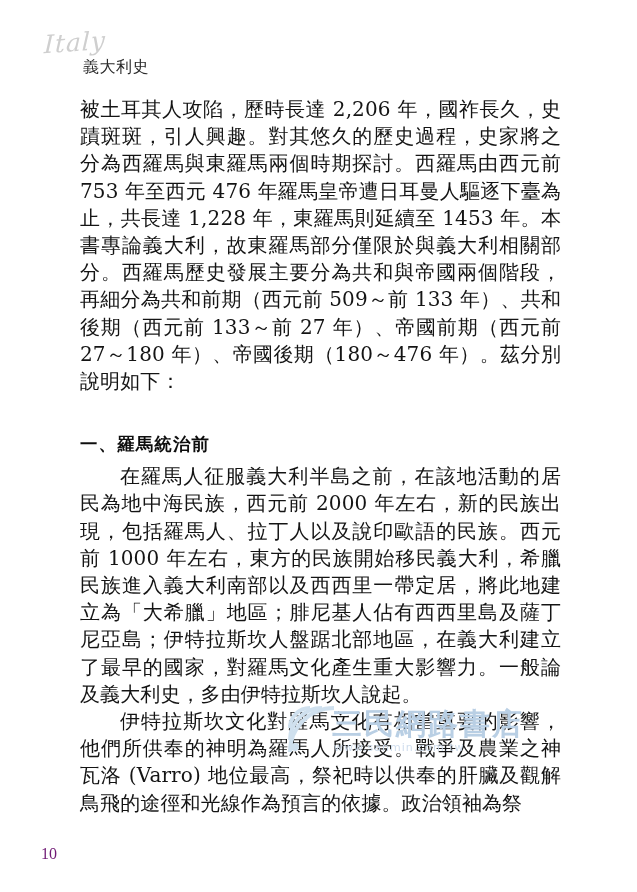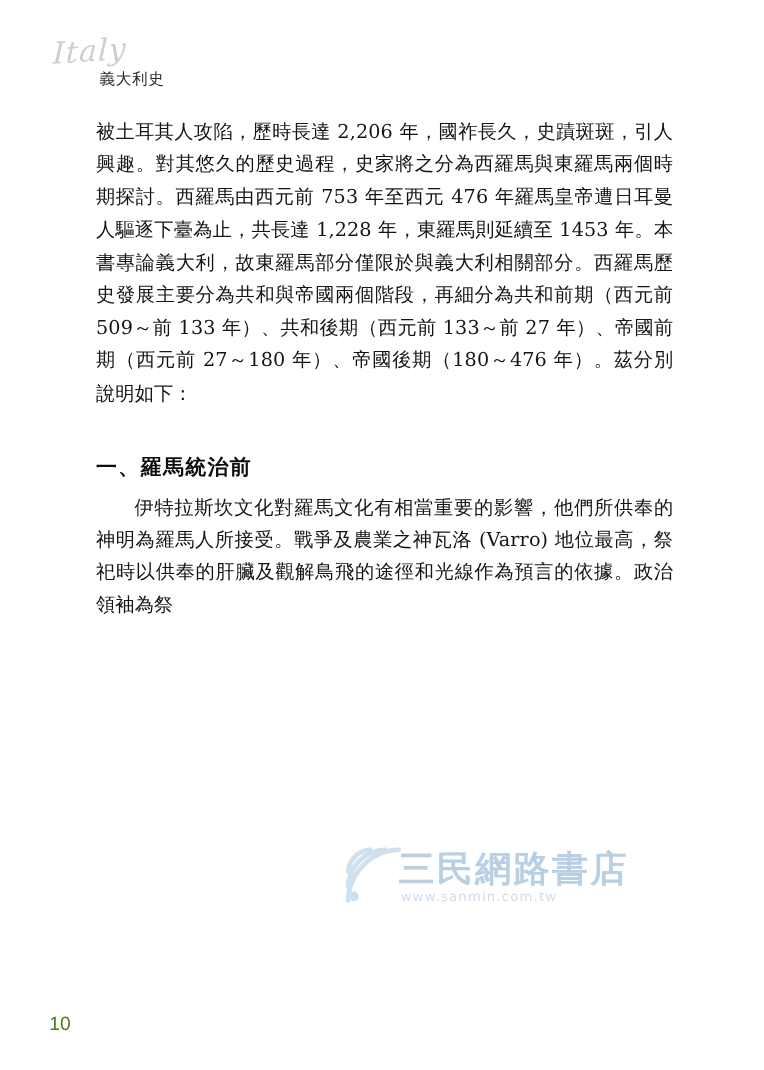--- a/index.html
+++ b/index.html
@@ -30,35 +30,35 @@
     letter-spacing: 1px;
     color: #cfcfcf;
     transform: rotate(-4deg) skewX(-6deg);
     user-select: none;
   }
   .running-header {
     position: absolute;
     left: 83px;
     top: 57px;
     font-family: "DejaVu Sans", "Liberation Sans", sans-serif;
-    font-size: 13px;
+    font-size: 16px;
     color: #2a2a2a;
     letter-spacing: 0.5px;
   }
 
   
   .content {
     position: absolute;
     left: 80px;
     top: 96px;
     width: 481px;
   }
   p.para {
     margin: 0;
-    font-size: 16px;
+    font-size: 20px;
     line-height: 27.2px;
     color: #141414;
     text-align: justify;
     text-justify: inter-character;
     letter-spacing: 0.1px;
     font-family: "DejaVu Serif", "Liberation Serif", serif;
   }
   p.indent {
     text-indent: 2em;
   }
@@ -110,42 +110,43 @@
     position: absolute;
     left: 0px;
     top: 6px;
   }
 
   
   .page-number {
     position: absolute;
     left: 41px;
     top: 845px;
-    font-family: Liberation Sans, sans-serif;
+    font-family: Liberation Serif, serif;
     font-size: 16px;
-    color: #4d7c0f;
+    color: #701a75;
   }
 </style>
 </head>
 <body>
 
 <div class="page">
 
   <div class="header-watermark">Italy</div>
 
   <div class="running-header">義大利史</div>
 
   <div class="content">
 
     <p class="para">被土耳其人攻陷，歷時長達 2,206 年，國祚長久，史蹟斑斑，引人興趣。對其悠久的歷史過程，史家將之分為西羅馬與東羅馬兩個時期探討。西羅馬由西元前 753 年至西元 476 年羅馬皇帝遭日耳曼人驅逐下臺為止，共長達 1,228 年，東羅馬則延續至 1453 年。本書專論義大利，故東羅馬部分僅限於與義大利相關部分。西羅馬歷史發展主要分為共和與帝國兩個階段，再細分為共和前期（西元前 509～前 133 年）、共和後期（西元前 133～前 27 年）、帝國前期（西元前 27～180 年）、帝國後期（180～476 年）。茲分別說明如下：</p>
 
     <div class="spacer-before-heading"></div>
 
     <h2 class="section-heading">一、羅馬統治前</h2>
 
+    <p class="para indent">在羅馬人征服義大利半島之前，在該地活動的居民為地中海民族，西元前 2000 年左右，新的民族出現，包括羅馬人、拉丁人以及說印歐語的民族。西元前 1000 年左右，東方的民族開始移民義大利，希臘民族進入義大利南部以及西西里一帶定居，將此地建立為「大希臘」地區；腓尼基人佔有西西里島及薩丁尼亞島；伊特拉斯坎人盤踞北部地區，在義大利建立了最早的國家，對羅馬文化產生重大影響力。一般論及義大利史，多由伊特拉斯坎人說起。</p>
 
 
     <p class="para indent">伊特拉斯坎文化對羅馬文化有相當重要的影響，他們所供奉的神明為羅馬人所接受。戰爭及農業之神瓦洛 (Varro) 地位最高，祭祀時以供奉的肝臟及觀解鳥飛的途徑和光線作為預言的依據。政治領袖為祭</p>
 
   </div>
 
   <div class="shop-watermark">
     <svg class="wm-logo" width="46" height="50" viewBox="0 0 46 50">
       <g fill="none" stroke="#cfe0ee" stroke-width="4">
         <path d="M2 46 A 44 44 0 0 1 46 2"></path>

